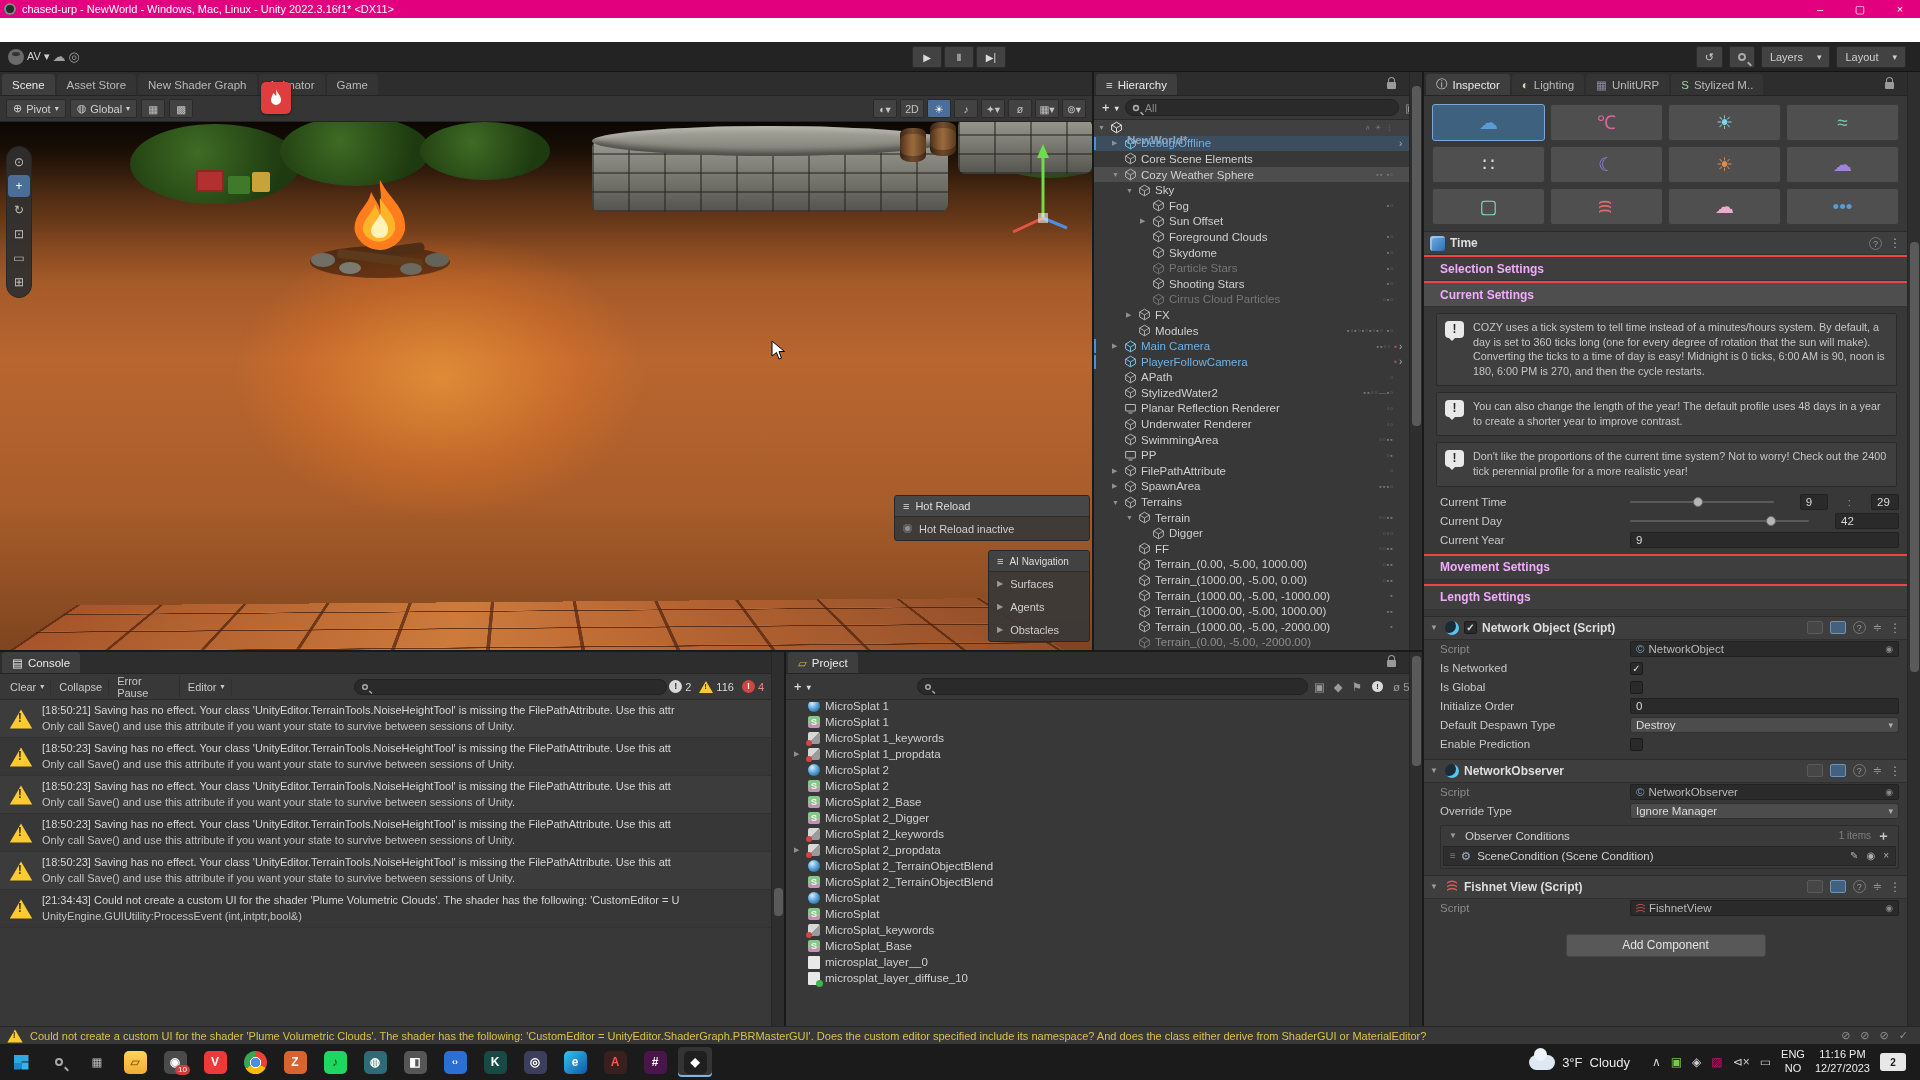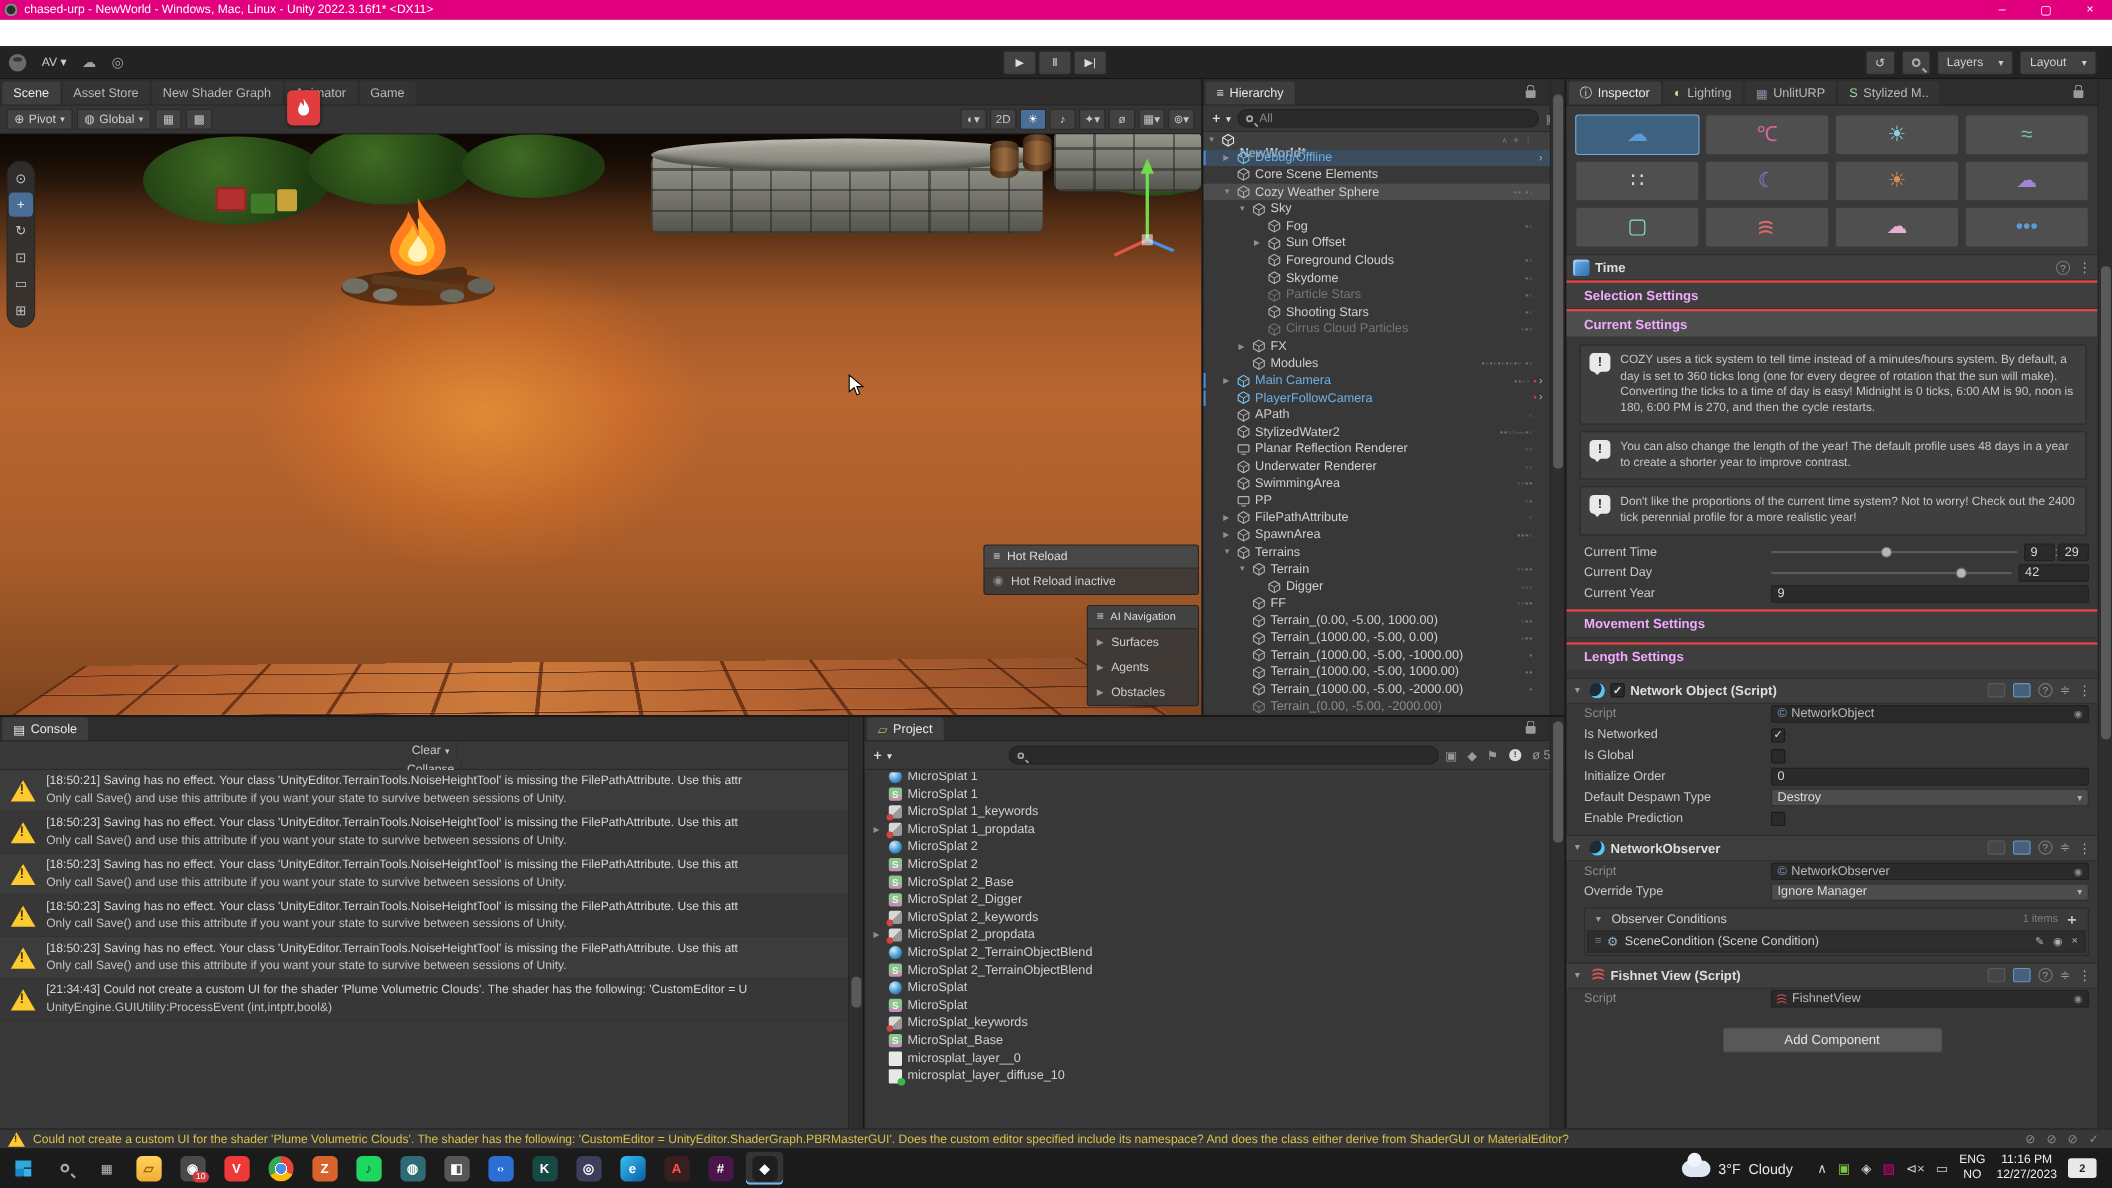--- a/index.html
+++ b/index.html
@@ -16,21 +16,21 @@
   .wincontrols span { width:40px; text-align:center; font-size:11px; color:#fff; }
 
   
   #menubar { position:absolute; left:0; top:18px; width:1920px; height:24px; background:#ffffff;
     display:flex; align-items:center; color:#111; font-size:13px; }
   .menu-item { padding:0 11px; height:100%; display:flex; align-items:center; }
 
   
   #topbar { position:absolute; left:0; top:42px; width:1920px; height:30px; background:#232323;
     border-bottom:1px solid #141414; display:flex; align-items:center; }
-  .tb-left { display:flex; align-items:center; gap:14px; padding-left:8px; }
+  .tb-left { display:flex; align-items:center; gap:3px; padding-left:8px; }
   .avatar { width:16px; height:16px; border-radius:50%; background:#6a6a6a; position:relative; }
   .avatar::after{ content:''; position:absolute; left:4px; top:3px; width:8px; height:4px; border-radius:50%; background:#333; }
   .tb-txt { color:#cfcfcf; font-size:11px; }
   .tb-ico { color:#9f9f9f; font-size:13px; }
   .playgroup { position:absolute; left:912px; top:4px; display:flex; gap:2px; }
   .playbtn { width:30px; height:22px; background:#424242; border:1px solid #2a2a2a; border-radius:2px;
     color:#dcdcdc; display:flex; align-items:center; justify-content:center; font-size:10px; }
   .tb-right { position:absolute; right:14px; top:4px; display:flex; gap:6px; align-items:center; }
   .tbbtn { height:22px; background:#424242; border:1px solid #2a2a2a; border-radius:2px; color:#cfcfcf;
     display:flex; align-items:center; justify-content:center; padding:0 8px; font-size:11px; gap:14px;}
@@ -144,21 +144,21 @@
   .chip { width:16px; height:13px; border:1px solid #5a5a5a; border-radius:2px; background:#464646; }
   .chip.blue { background:#44607c; border-color:#6e93b5; }
   .sect { height:26px; display:flex; align-items:center; padding:0 16px; font-weight:bold; color:#f0abfc;
     background:#3e3e3e; border-bottom:1px solid #333; border-top:2px solid #ef4444; font-size:12px; }
   .sect.hl { background:#4e4e4e; }
   .infobox { position:relative; margin:6px 10px 0 12px; background:#3f3f3f; border:1px solid #2a2a2a; border-radius:2px;
     padding:6px 8px 7px 36px; color:#c6c6c6; font-size:10.8px; line-height:1.35; }
   .bub { position:absolute; left:8px; top:7px; width:19px; height:17px; background:#e9e9e9; border-radius:4px;
     color:#2e2e2e; font-weight:bold; text-align:center; line-height:17px; font-size:12px; }
   .bub::after { content:''; position:absolute; left:3px; top:16px; border:4px solid transparent; border-top-color:#e9e9e9; }
-  .irow { height:19px; display:flex; align-items:center; padding:0 8px 0 16px; gap:0; }
+  .irow { height:19px; display:flex; align-items:center; padding:0 8px 0 16px; gap:20px; }
   .ilabel { width:170px; flex:0 0 170px; color:#c8c8c8; white-space:nowrap; }
   .ilabel.dim { color:#8a8a8a; }
   .ifield { flex:1; height:16px; background:#2a2a2a; border:1px solid #212121; border-radius:2px;
     color:#d8d8d8; padding:0 5px; display:flex; align-items:center; }
   .ifield.obj { color:#b9b9b9; gap:4px; }
   .objpick { margin-left:auto; color:#8a8a8a; font-size:9px; }
   .dd { flex:1; height:16px; background:#4c4c4c; border:1px solid #303030; border-radius:3px; color:#dcdcdc;
     padding:0 5px; display:flex; align-items:center; }
   .dd .caret { margin-left:auto; color:#b0b0b0; font-size:9px; }
   .sl { flex:1; position:relative; height:16px; margin-right:6px; }
@@ -179,21 +179,21 @@
   .addcomp { width:200px; height:23px; background:#585858; border:1px solid #454545; border-radius:3px;
     color:#e2e2e2; display:flex; align-items:center; justify-content:center; font-size:12px; }
   .fnico { width:14px; height:14px; color:#e05555; font-weight:bold; font-size:11px; transform:rotate(90deg); display:inline-block;}
   .noico { width:14px; height:14px; border-radius:50%; background:#1d2b38; box-shadow:inset -3px -2px 0 #58c7f0; }
   .timeico { width:15px; height:15px; border-radius:3px; background:linear-gradient(135deg,#6fb3e8,#2f6db5);
     box-shadow:inset 2px 2px 0 rgba(255,255,255,.35); }
 
   
   #console-panel { left:0; top:652px; width:784px; height:374px; }
   .con-toolbar { height:26px; background:#383838; border-bottom:1px solid #2a2a2a; display:flex; align-items:center;
-    padding:0 4px; gap:2px; font-size:11px; color:#c8c8c8;flex-direction:column; }
+    padding:0 4px; gap:2px; font-size:11px; color:#c8c8c8; }
   .con-btn { padding:2px 6px; display:flex; align-items:center; gap:4px; border-right:1px solid #303030; }
   .con-search { width:330px; height:16px; background:#2a2a2a; border:1px solid #212121; border-radius:8px;
     margin-left:120px; display:flex; align-items:center; padding:0 6px; }
   .con-counts { margin-left:auto; display:flex; align-items:center; gap:8px; padding-right:16px; }
   .cnt { display:flex; align-items:center; gap:3px; color:#d8d8d8; }
   .ibub { width:13px; height:13px; border-radius:50%; background:#dadada; color:#333; font-weight:bold;
     font-size:9px; text-align:center; line-height:13px; }
   .tri { width:0; height:0; border-left:7px solid transparent; border-right:7px solid transparent;
     border-bottom:12px solid #fdca2f; position:relative; display:inline-block; }
   .tri::after { content:'!'; position:absolute; left:-2px; top:1px; color:#4a3a00; font-size:8px; font-weight:bold; }

